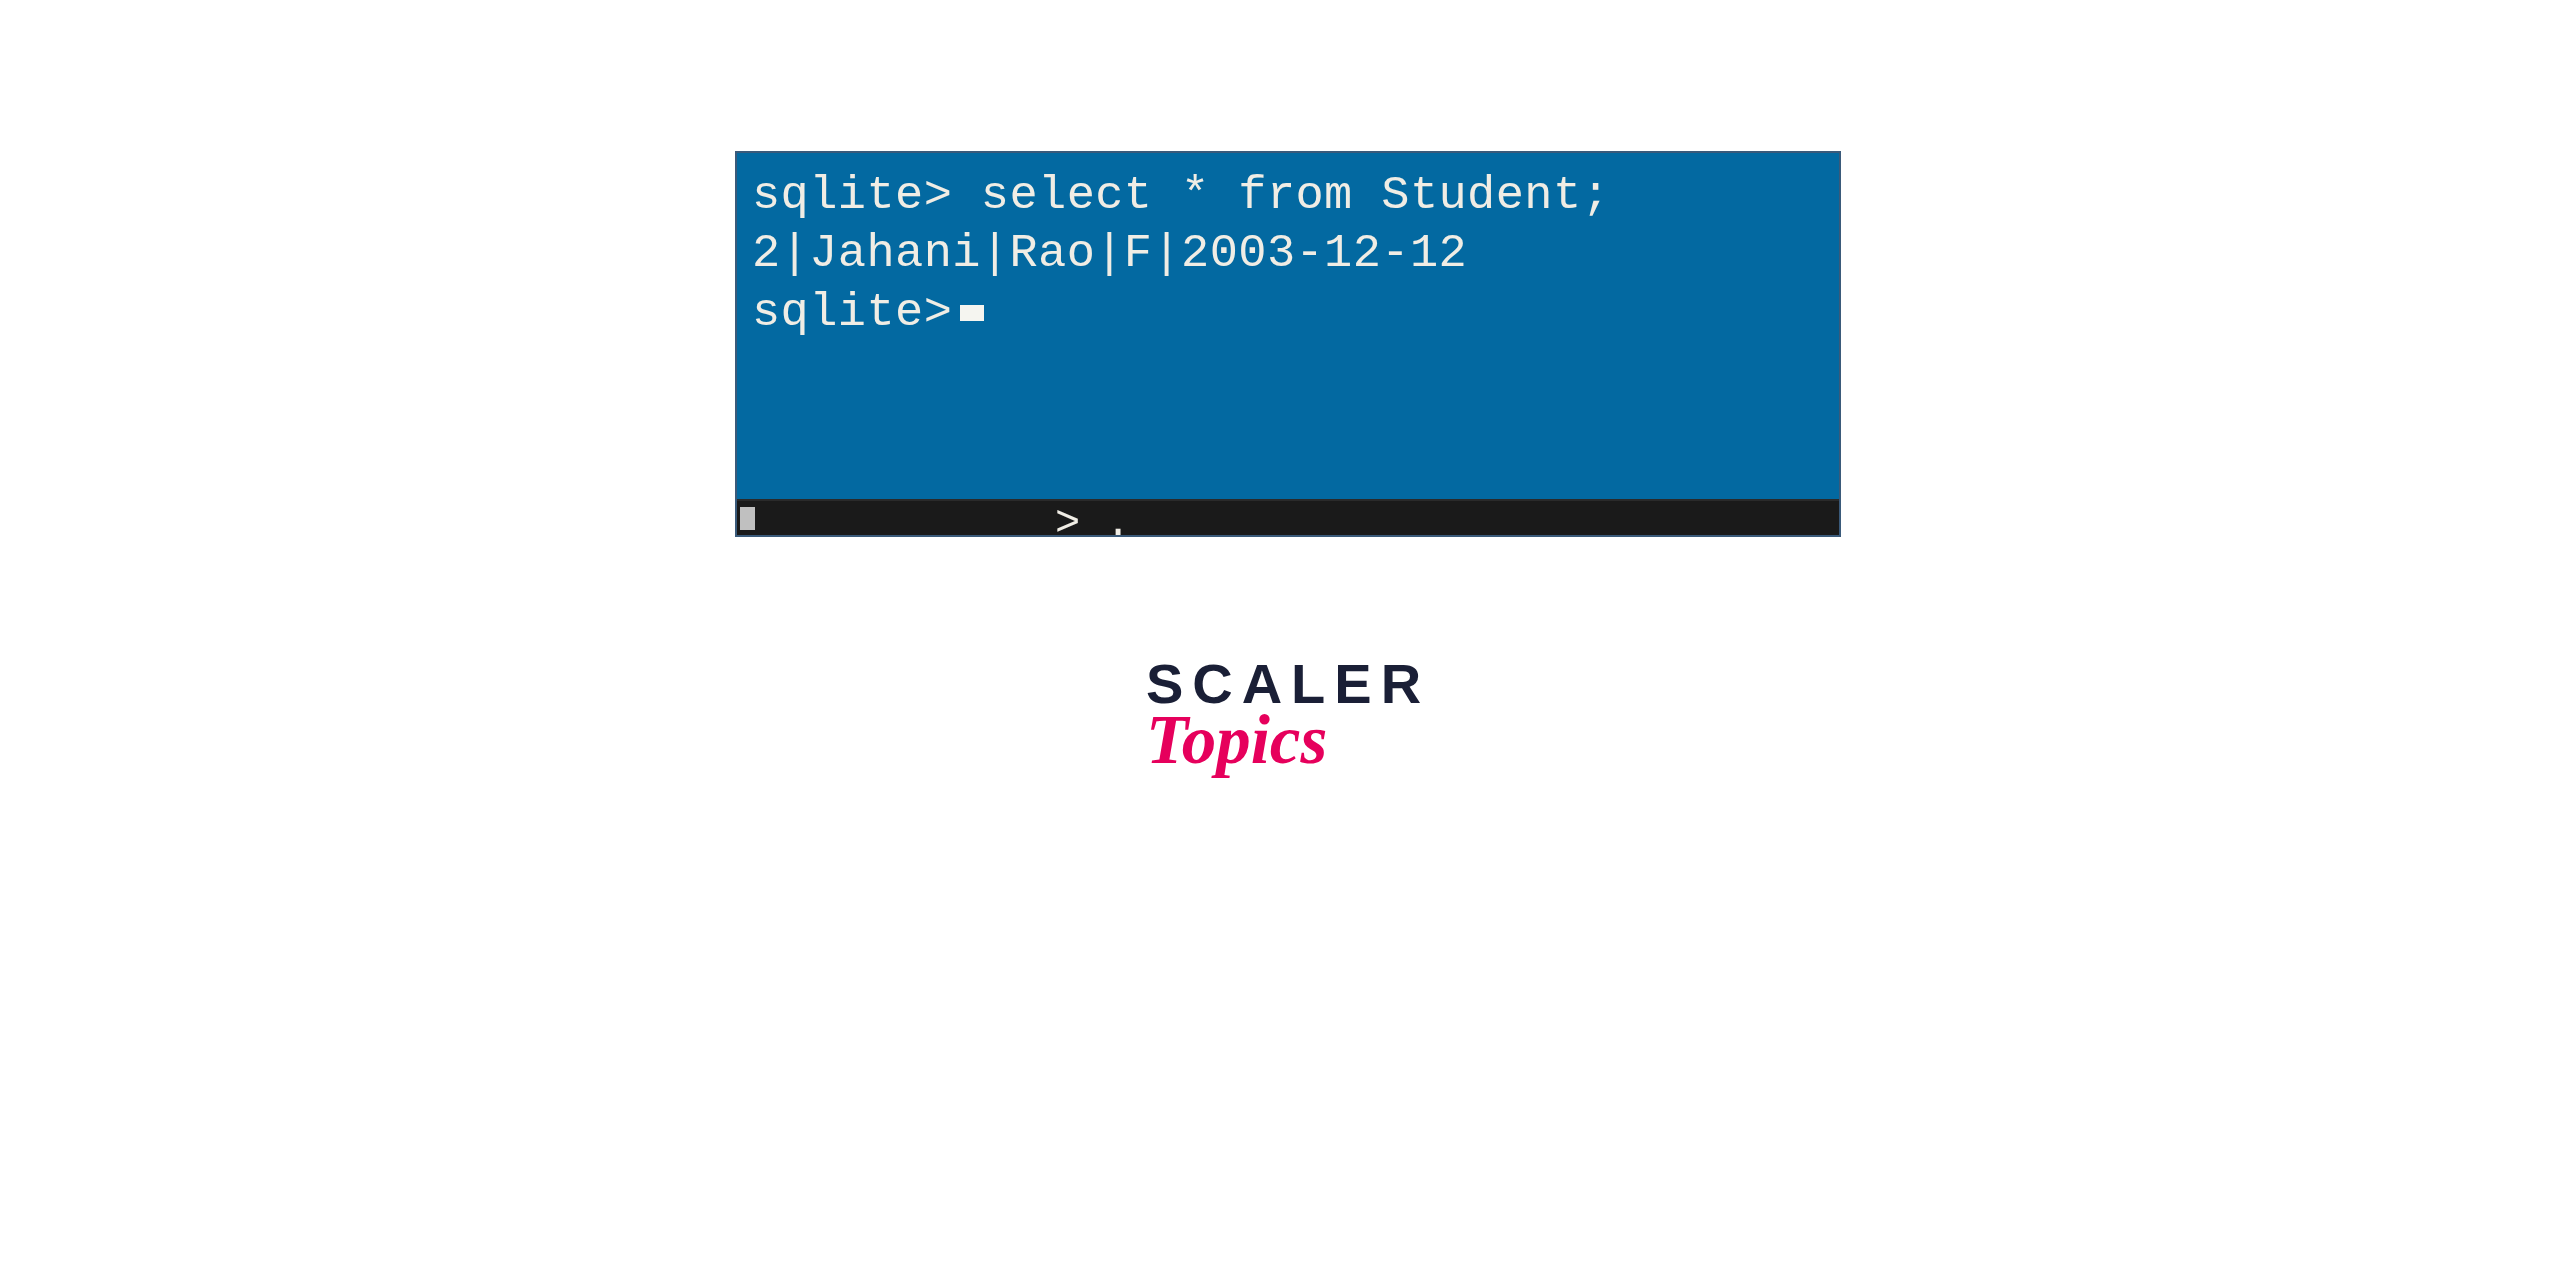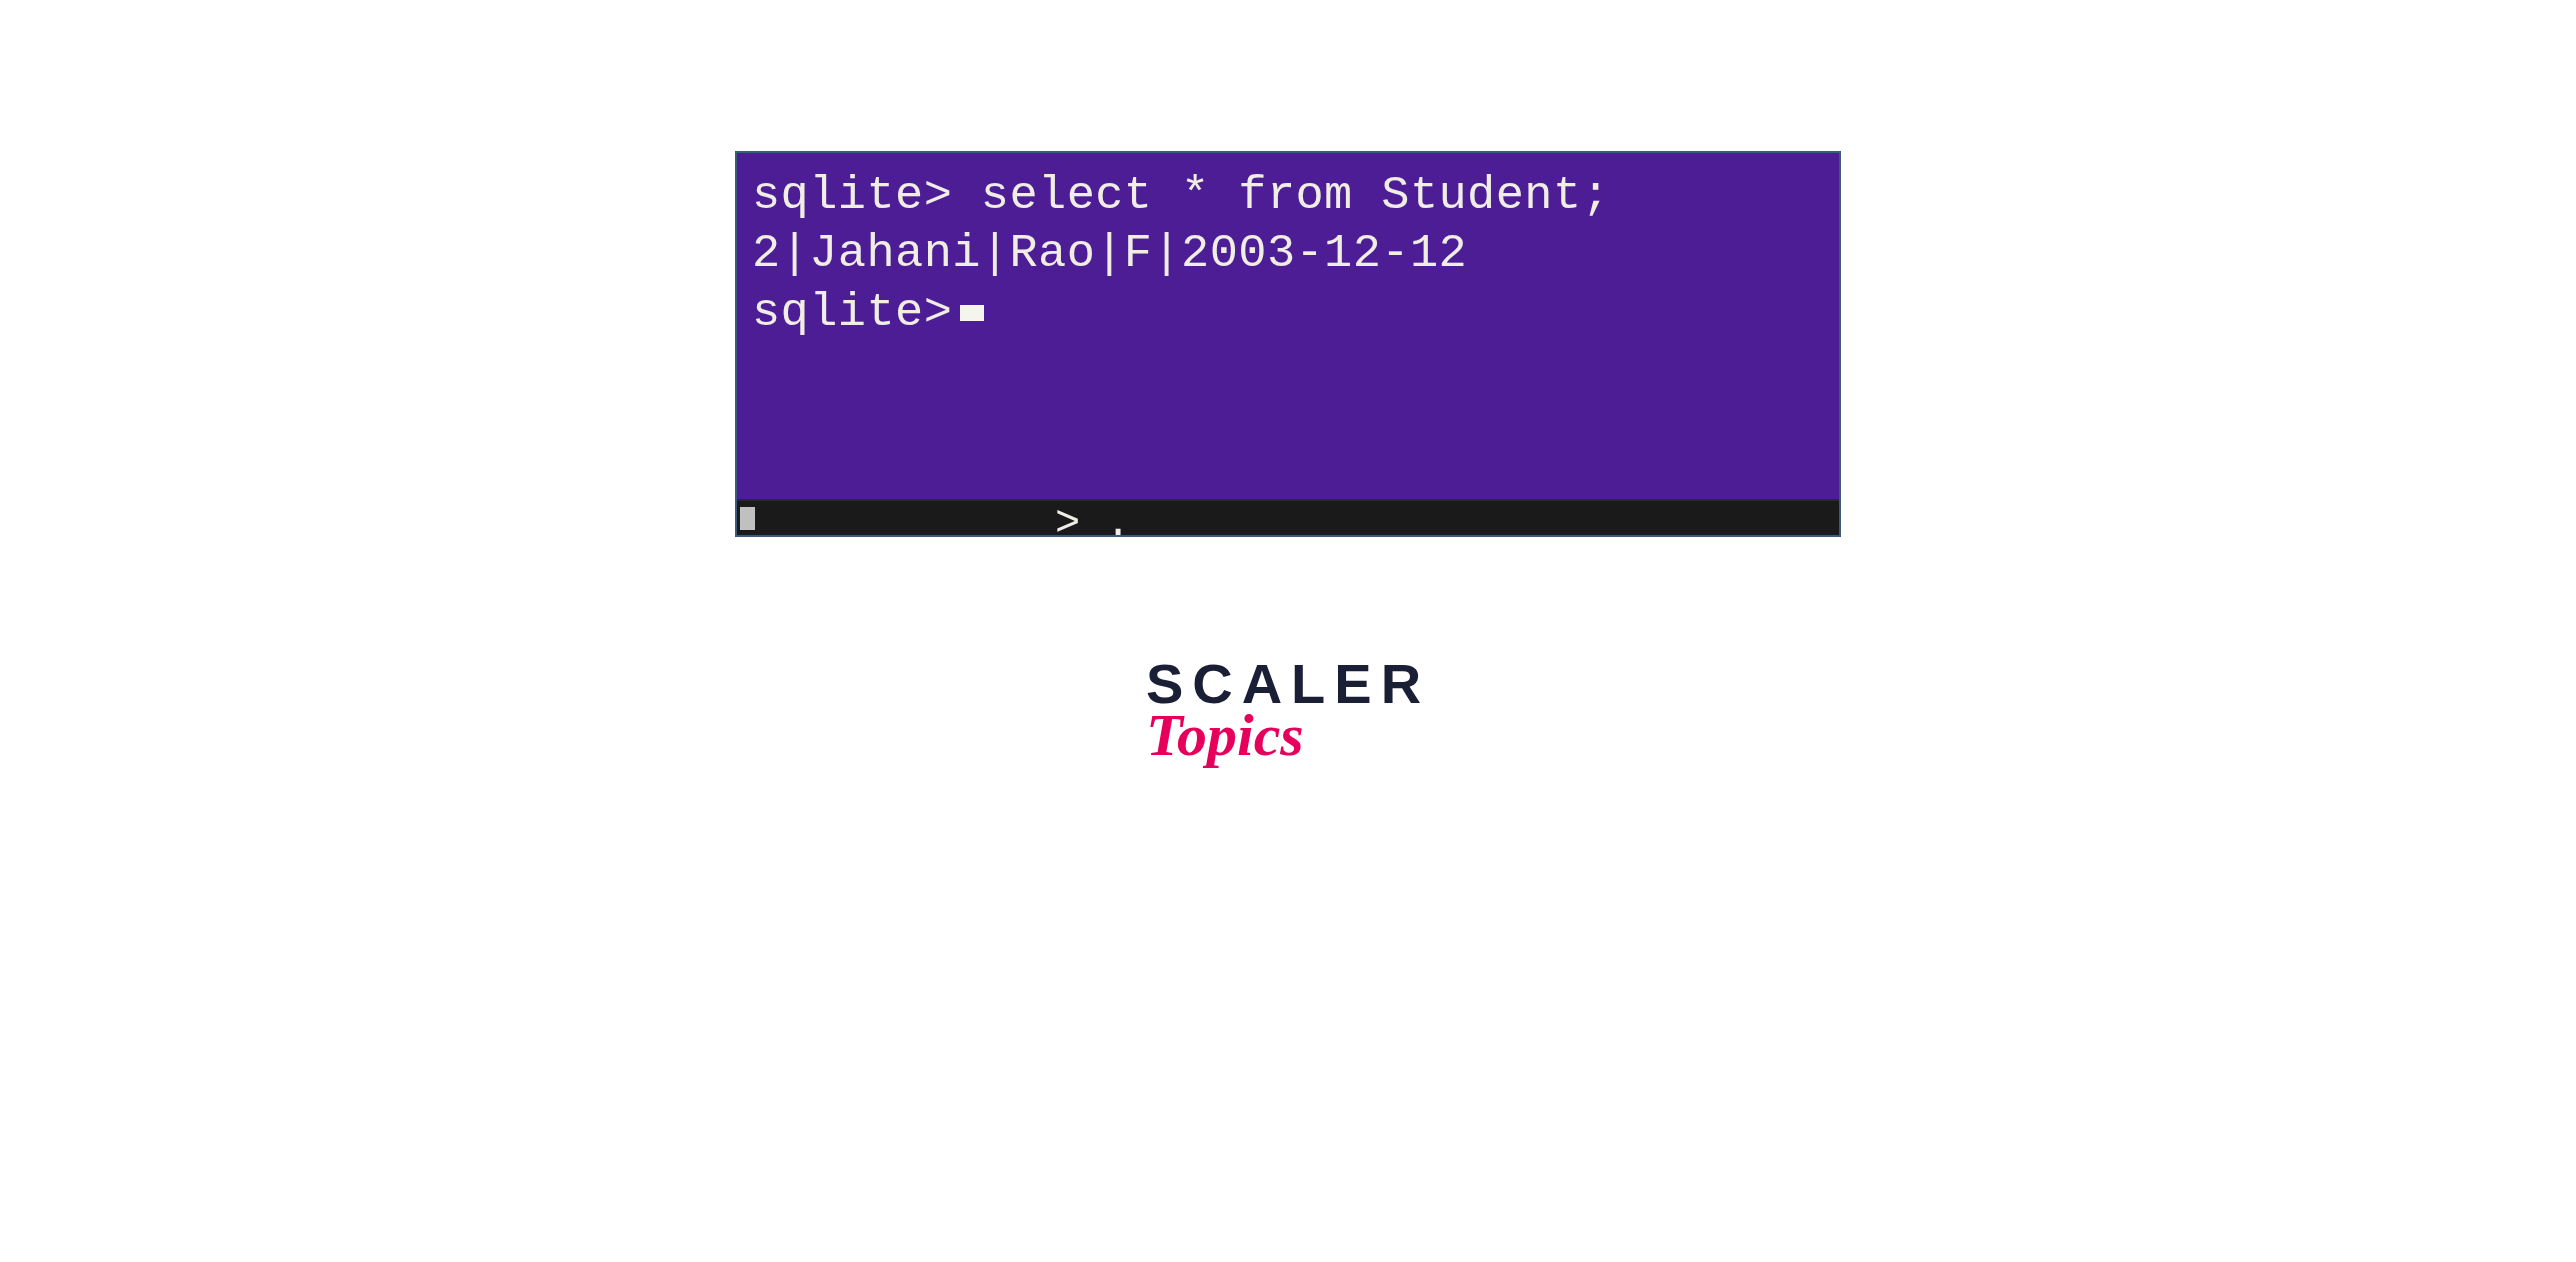--- a/index.html
+++ b/index.html
@@ -12,21 +12,21 @@
       height: 1262px;
       background: #ffffff;
       display: flex;
       flex-direction: column;
       align-items: center;
       justify-content: flex-start;
       padding-top: 151px;
       font-family: "Consolas", "Courier New", monospace;
     }
     .terminal {
-      background: #4c1d95;
+      background: #0369a1;
       border: 2.3px solid #3a5a7a;
       width: 1106px;
       padding: 13.6px 15px 0 15px;
       color: #f5f5f0;
       font-size: 47px;
       line-height: 1.25;
       position: relative;
       overflow: hidden;
       height: 386px;
     }
@@ -76,21 +76,21 @@
     }
     .logo-scaler {
       font-family: "Arial Black", "Helvetica Neue", sans-serif;
       font-weight: 900;
       font-size: 56px;
       letter-spacing: 9px;
       color: #1a1f36;
     }
     .logo-topics {
       font-family: "Brush Script MT", "Comic Sans MS", cursive;
-      font-size: 60px;
+      font-size: 69px;
       color: #e6005c;
       font-style: italic;
       margin-top: -15px;
       font-weight: 600;
     }
   </style>
 </head>
 <body>
 
 <div class="terminal">

